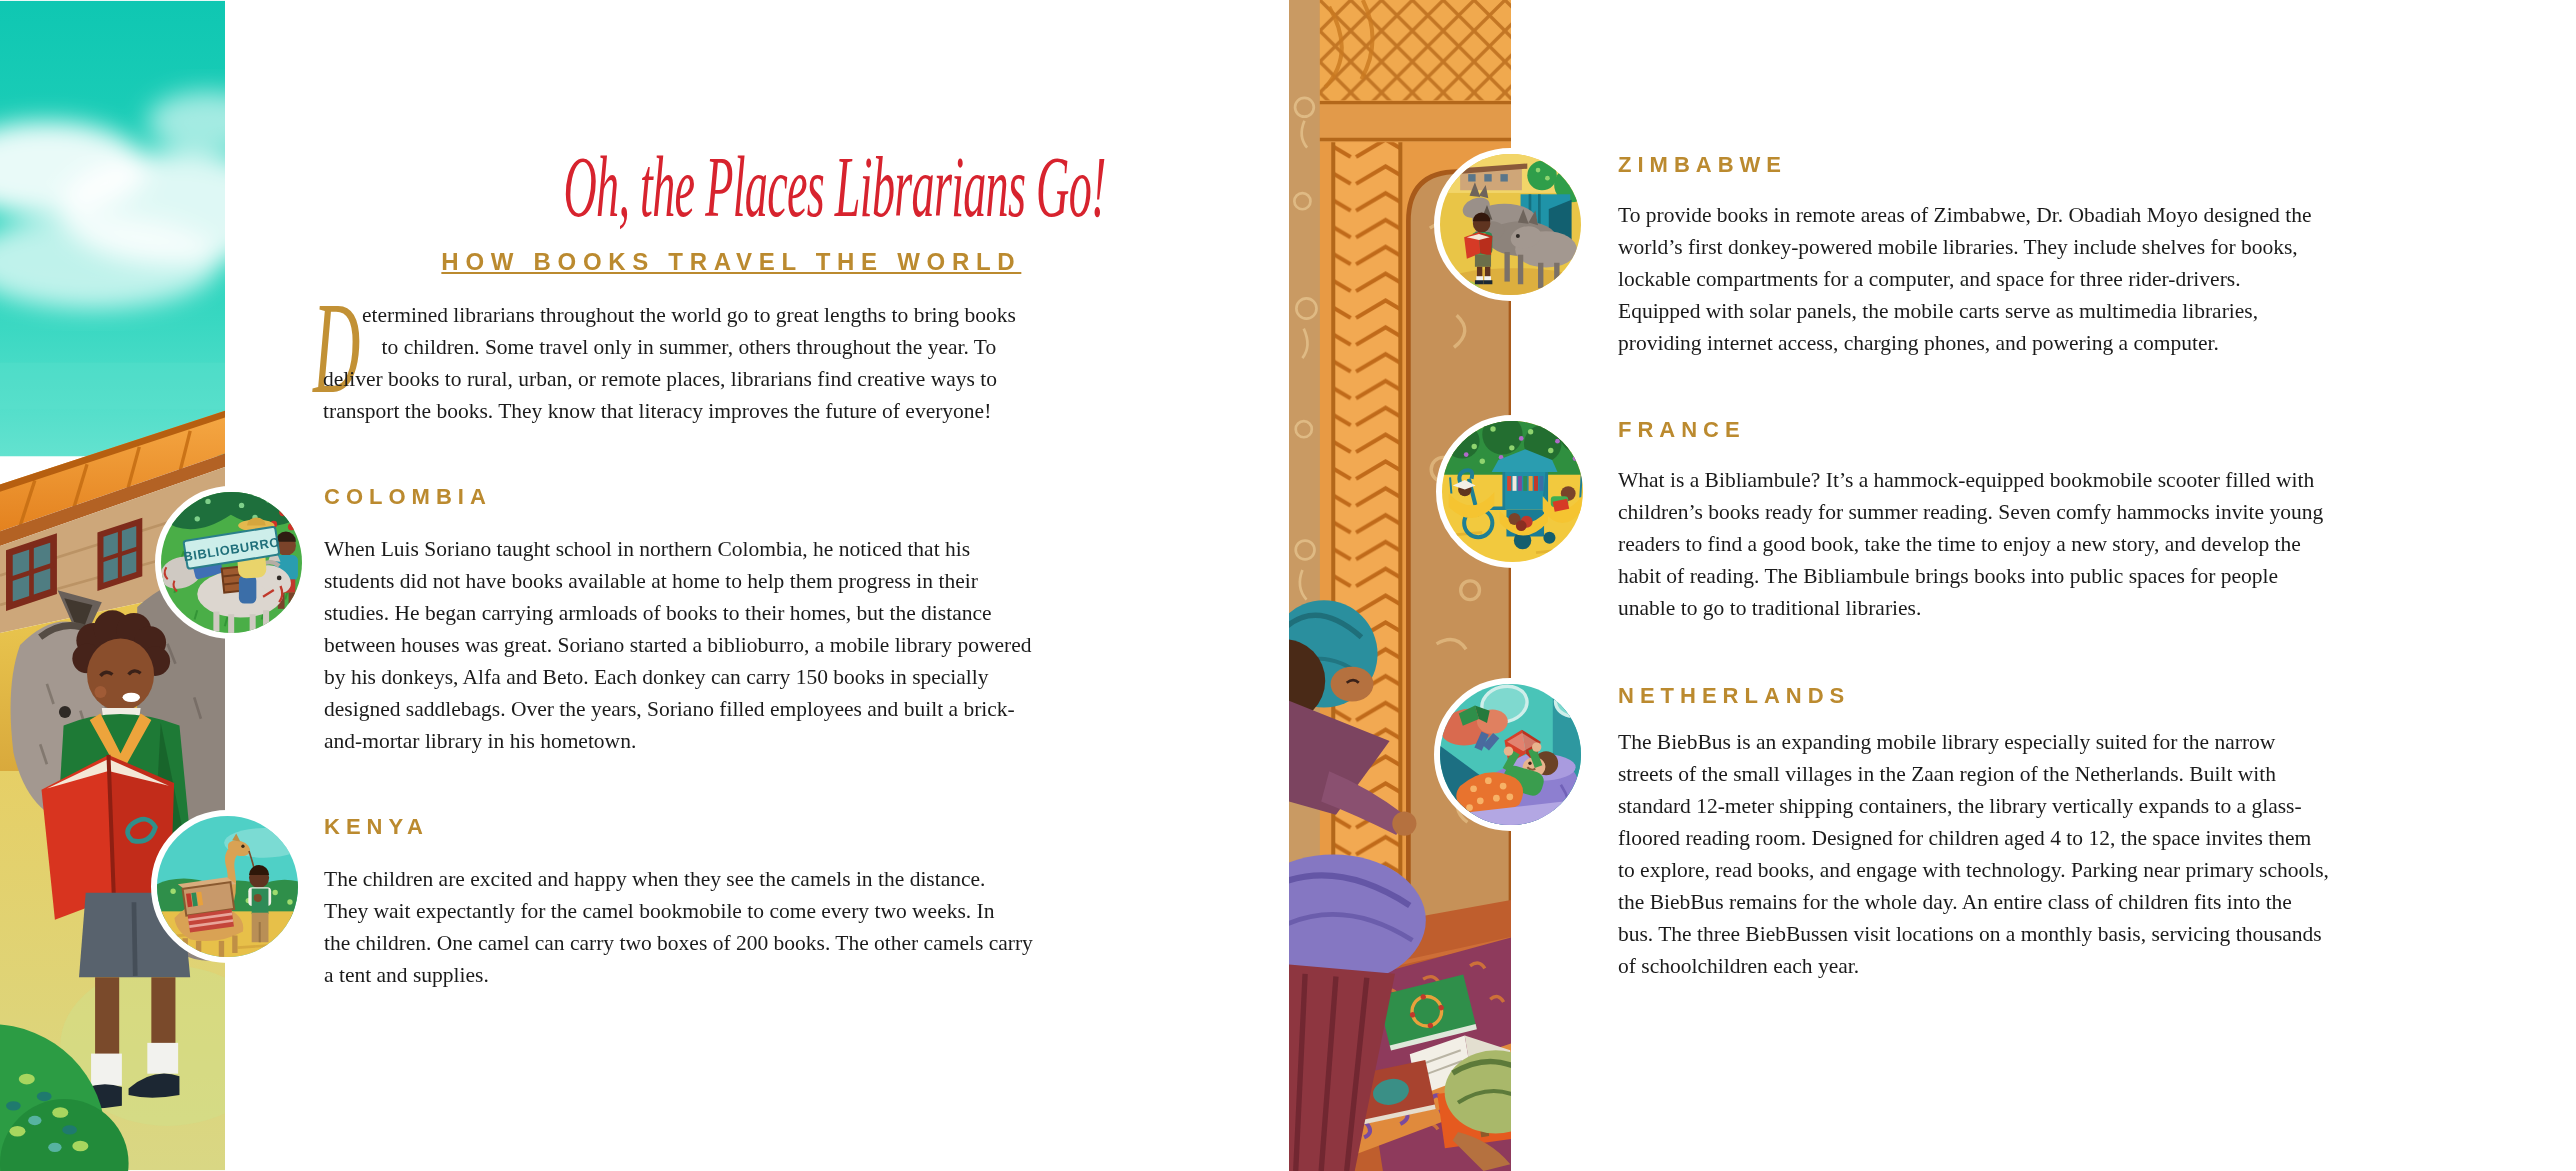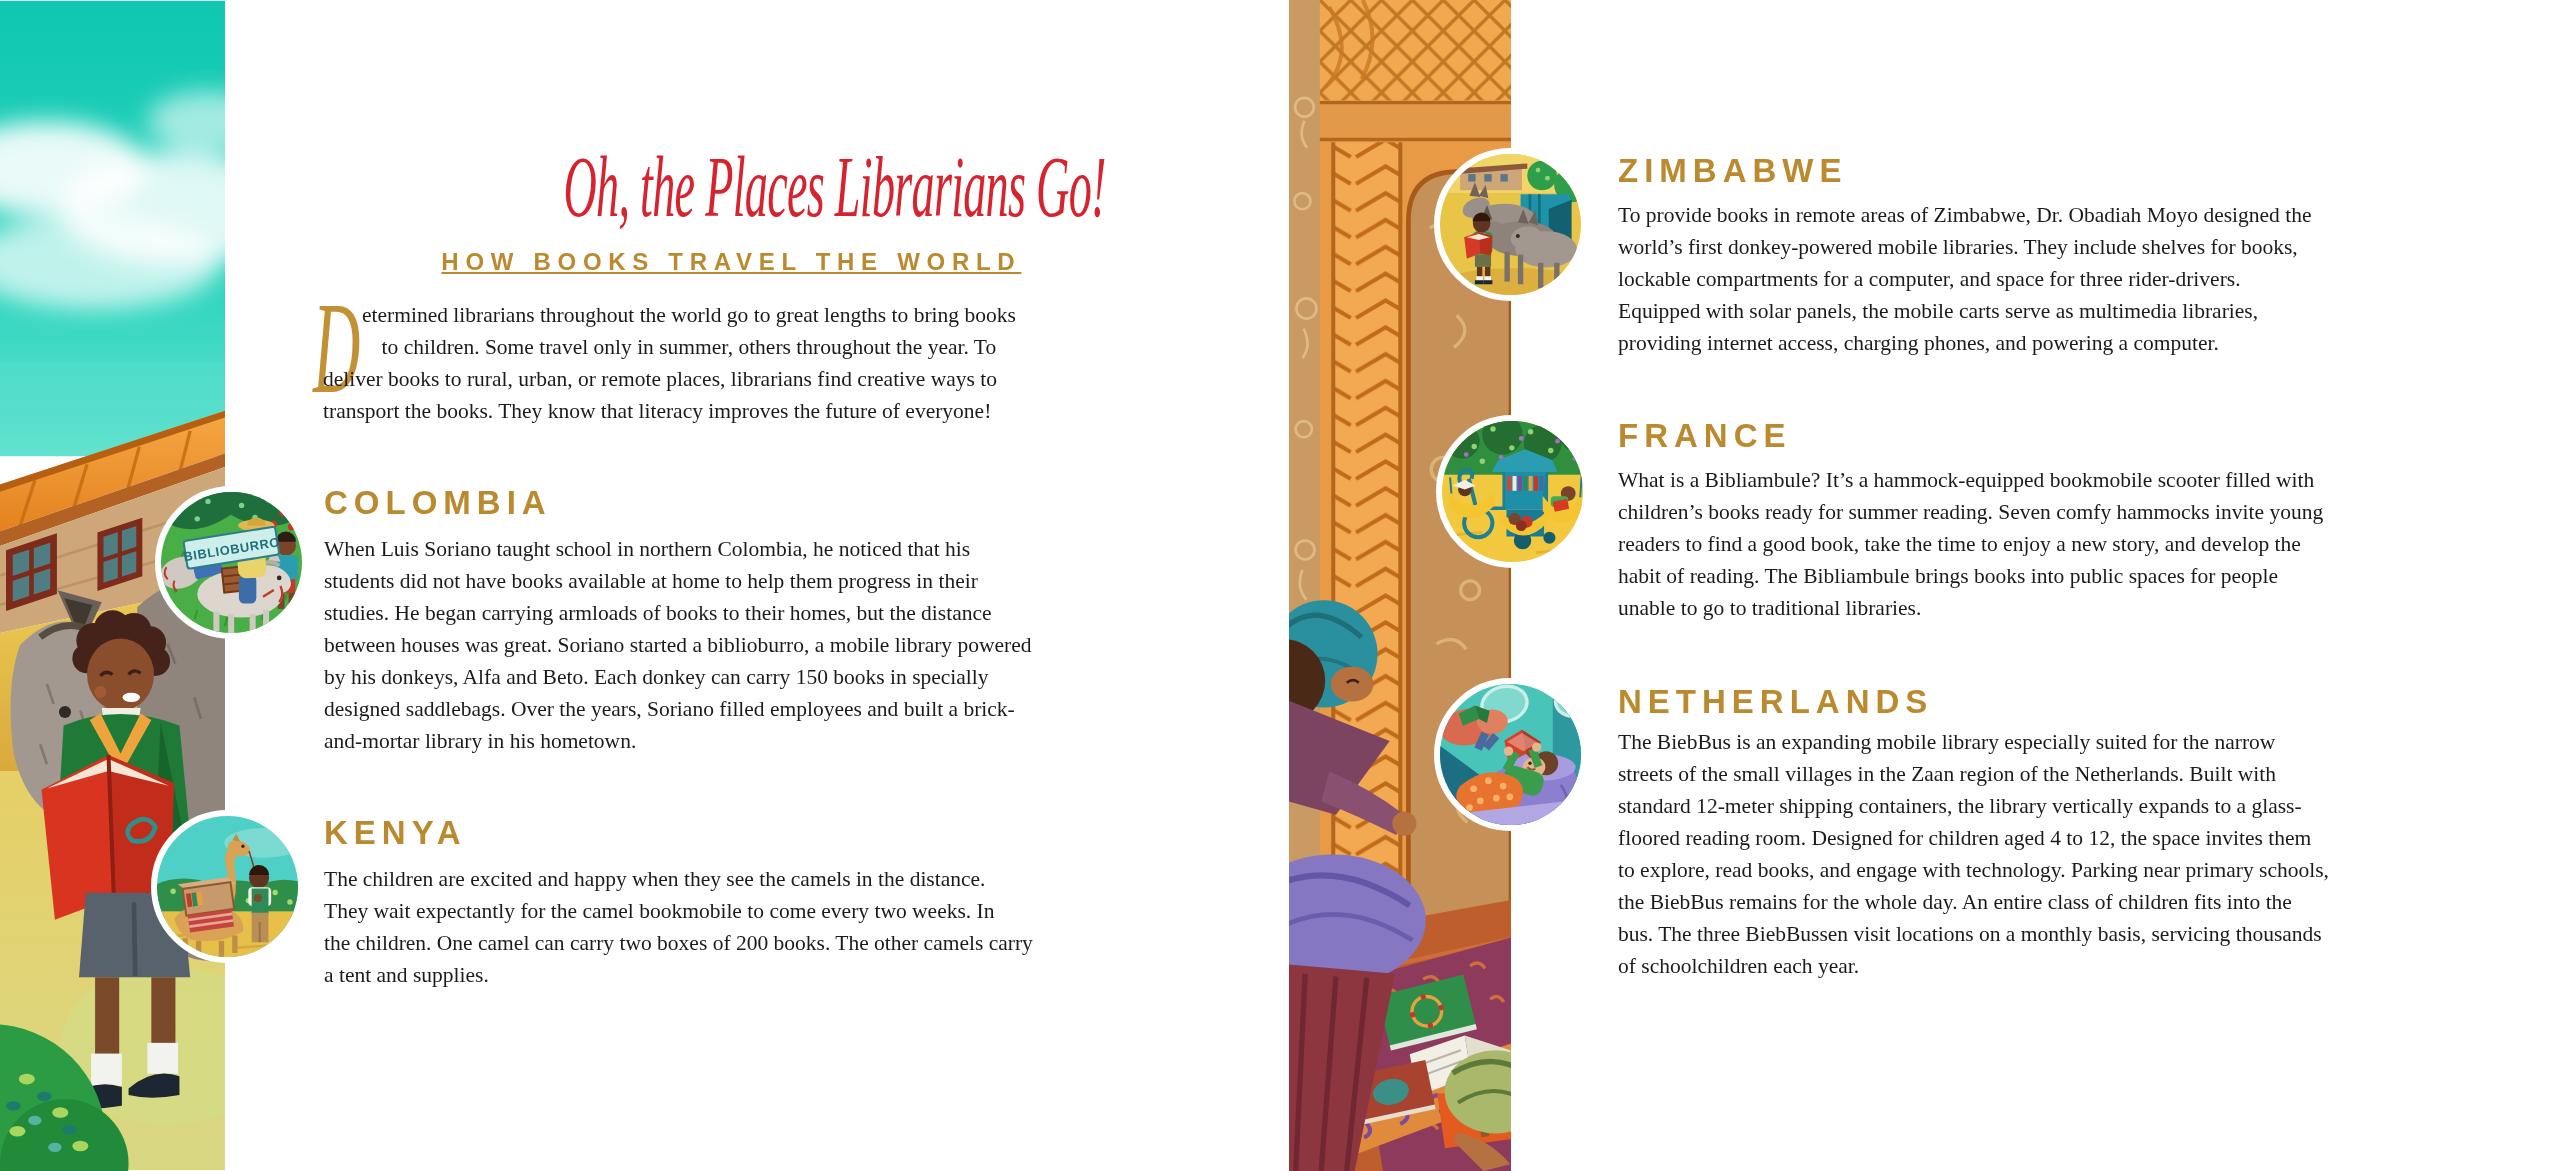--- a/index.html
+++ b/index.html
@@ -22,21 +22,21 @@
   .title{position:absolute;left:323px;top:133px;width:810px;text-align:center;
          color:#d7232e;font-style:italic;font-size:87px;line-height:1.1;margin-top:6px;}
   .title .tx{display:inline-block;transform:scaleX(.53);transform-origin:50% 50%;
              white-space:nowrap;letter-spacing:-1.3px;}
   .subtitle{position:absolute;left:323px;top:248px;width:810px;text-align:center;text-indent:6.7px;
             font-family:"Liberation Sans",sans-serif;font-weight:bold;font-size:24px;
             letter-spacing:6.7px;color:#bb8a2f;text-decoration:underline;}
   .dropcap{position:absolute;left:313px;top:282px;font-size:131px;line-height:1;
            color:#c29135;font-style:italic;transform:scaleX(.5);transform-origin:0 0;}
   .heading{position:absolute;font-family:"Liberation Sans",sans-serif;font-weight:bold;
-           font-size:33px;letter-spacing:6px;color:#bb8a2f;white-space:nowrap;}
+           font-size:22px;letter-spacing:6px;color:#bb8a2f;white-space:nowrap;}
   .para{position:absolute;font-size:21.5px;line-height:32px;}
   .para .line{white-space:nowrap;}
   #intro .line:nth-child(-n+2){padding-left:39px;text-align:center;}
 
   #colombia-h{left:324px;top:484px;}   #colombia-p{left:324px;top:533px;}
   #kenya-h{left:324px;top:814px;}     #kenya-p{left:324px;top:863px;}
   #intro{left:323px;top:299px;}
   #zimbabwe-h{left:1618px;top:152px;}  #zimbabwe-p{left:1618px;top:199px;}
   #france-h{left:1618px;top:417px;}    #france-p{left:1618px;top:464px;}
   #netherlands-h{left:1618px;top:683px;} #netherlands-p{left:1618px;top:726px;}

